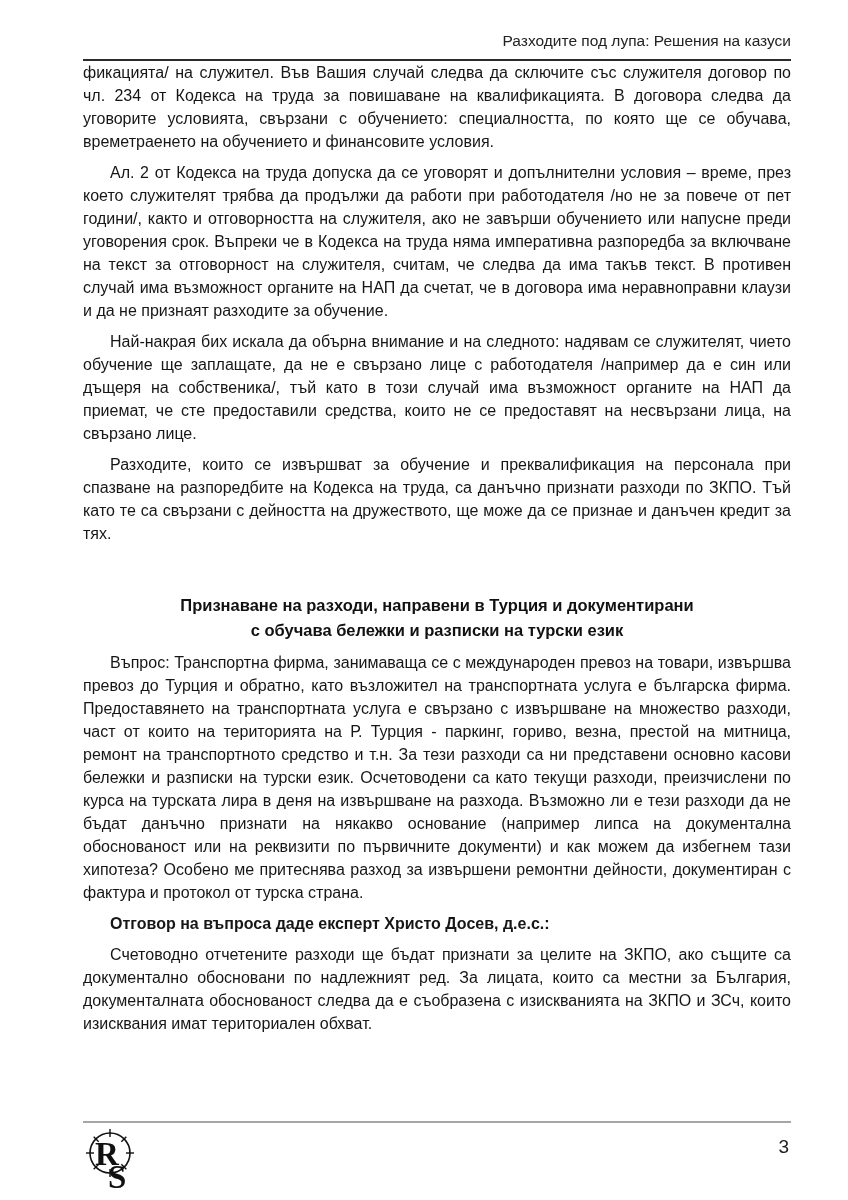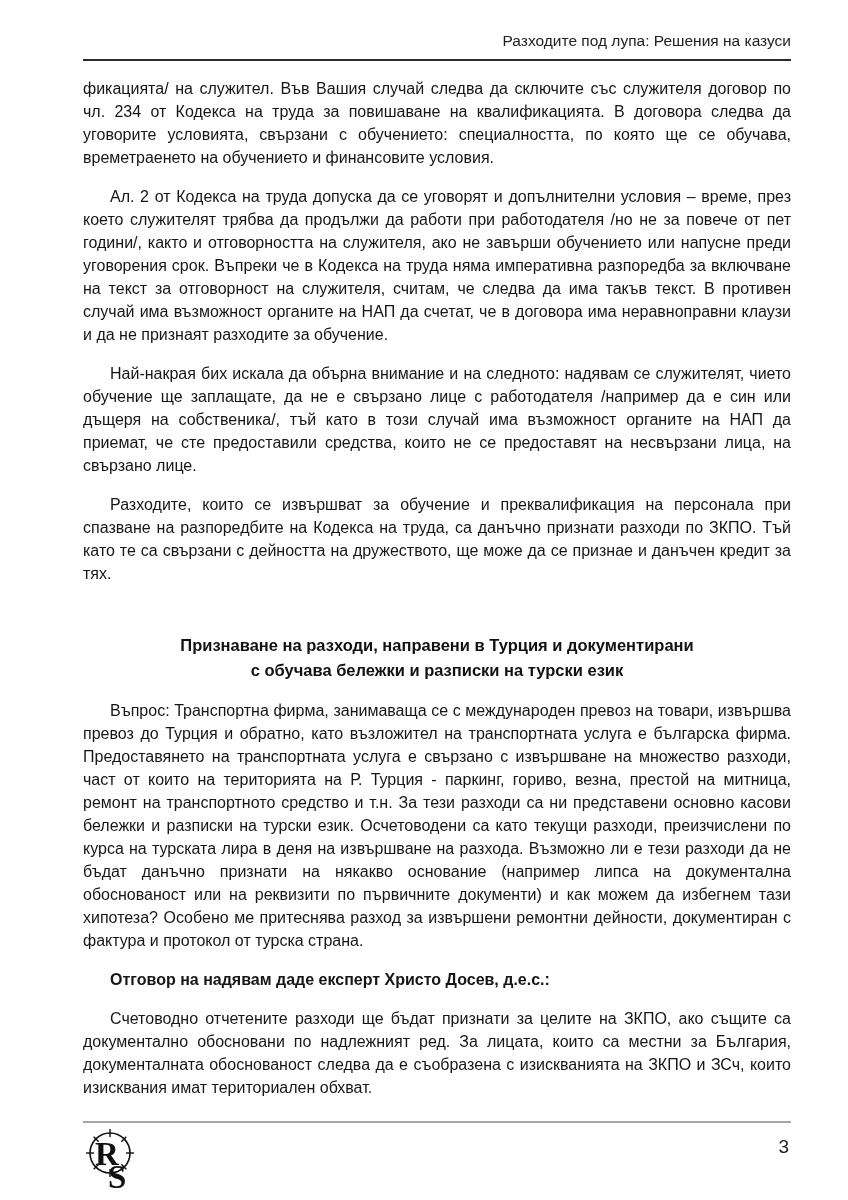--- a/index.html
+++ b/index.html
@@ -22,24 +22,24 @@
     font-size:15.5px;
     color:#222;
     padding-bottom:9px;
     border-bottom:2px solid #2b2b2b;
   }
   .body-text p {
     font-size:16px;
     line-height:23px;
     text-align:justify;
     text-indent:27px;
-    margin-top:16px;
+    margin-top:8px;
     color:#161616;
   }
-  .body-text p.first { text-indent:0; margin-top:16px; }
+  .body-text p.first { text-indent:0; margin-top:0; }
   .section-heading {
     margin-top:48px;
     text-align:center;
     font-weight:bold;
     font-size:16.5px;
     line-height:25px;
     color:#111;
   }
   .bold-para { font-weight:normal; }
   .answer-author {
@@ -94,21 +94,21 @@
       <p>Разходите, които се извършват за обучение и преквалификация на персонала при спазване на разпоредбите на Кодекса на труда, са данъчно признати разходи по ЗКПО. Тъй като те са свързани с дейността на дружеството, ще може да се признае и данъчен кредит за тях.</p>
     </div>
 
     <div class="section-heading">
       <div>Признаване на разходи, направени в Турция и документирани</div>
       <div>с обучава бележки и разписки на турски език</div>
     </div>
 
     <div class="body-text">
       <p class="bold-para">Въпрос: Транспортна фирма, занимаваща се с международен превоз на товари, извършва превоз до Турция и обратно, като възложител на транспортната услуга е българска фирма. Предоставянето на транспортната услуга е свързано с извършване на множество разходи, част от които на територията на Р. Турция - паркинг, гориво, везна, престой на митница, ремонт на транспортното средство и т.н. За тези разходи са ни представени основно касови бележки и разписки на турски език. Осчетоводени са като текущи разходи, преизчислени по курса на турската лира в деня на извършване на разхода. Възможно ли е тези разходи да не бъдат данъчно признати на някакво основание (например липса на документална обоснованост или на реквизити по първичните документи) и как можем да избегнем тази хипотеза? Особено ме притеснява разход за извършени ремонтни дейности, документиран с фактура и протокол от турска страна.</p>
-      <p class="answer-author">Отговор на надявам даде експерт Христо Досев, д.е.с.:</p>
+      <p class="answer-author">Отговор на въпроса даде експерт Христо Досев, д.е.с.:</p>
       <p>Счетоводно отчетените разходи ще бъдат признати за целите на ЗКПО, ако същите са документално обосновани по надлежният ред. За лицата, които са местни за България, документалната обоснованост следва да е съобразена с изискванията на ЗКПО и ЗСч, които изисквания имат териториален обхват.</p>
     </div>
 
   </div>
 
   <div class="footer">
     <div class="publisher">
       <svg class="logo-svg" width="58" height="66" viewBox="0 0 58 66">
         <circle cx="27" cy="25" r="20" fill="none" stroke="#111" stroke-width="1.6"></circle>
 

